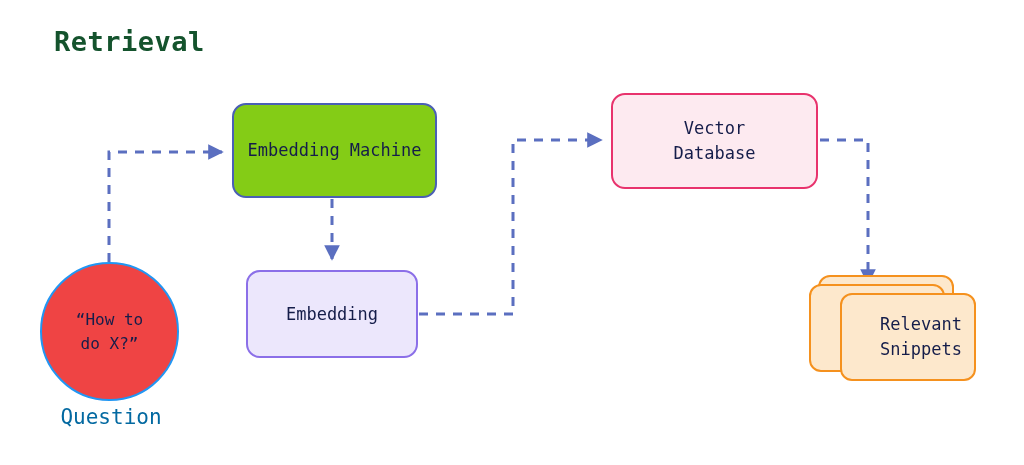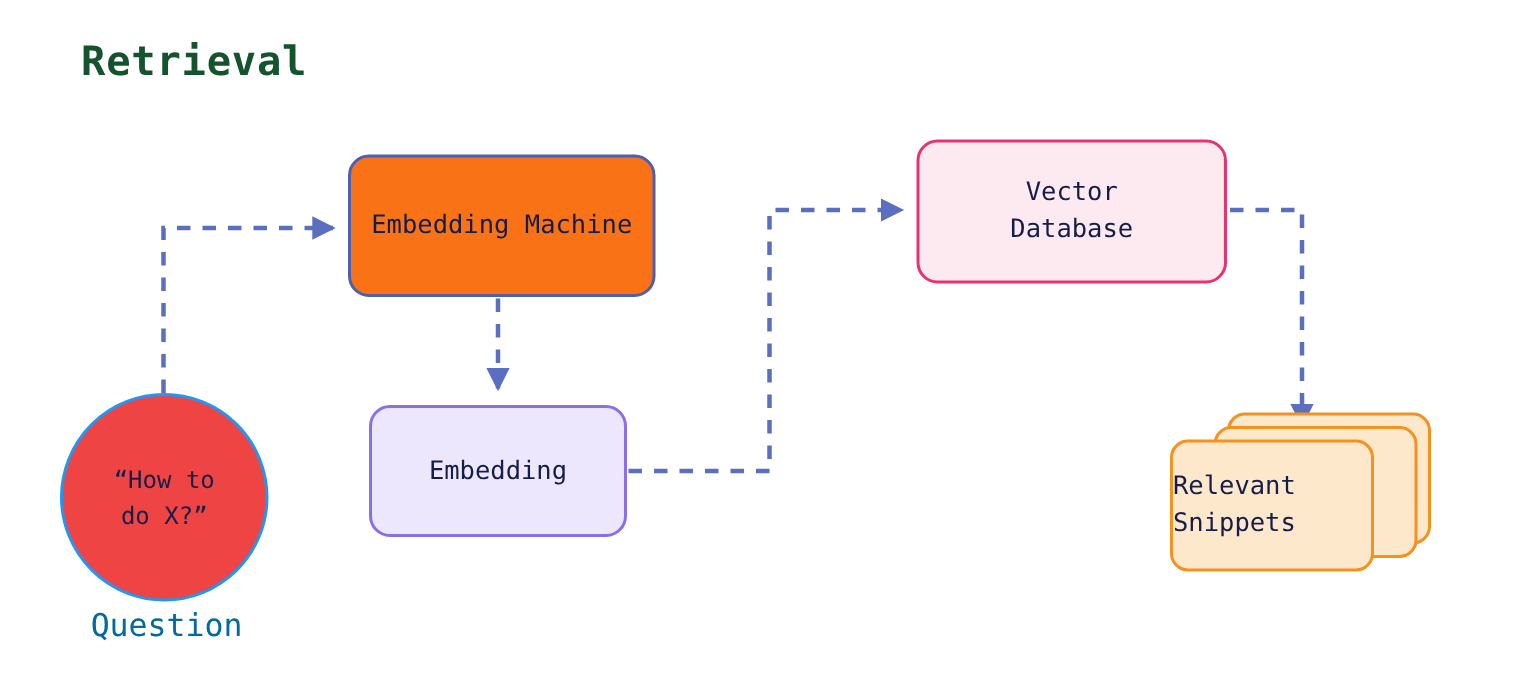--- a/index.html
+++ b/index.html
@@ -40,21 +40,21 @@
     color: #151d4a;
     line-height: 1.45;
     white-space: pre-line;
   }
   
   #node-embedding-machine {
     left: 232px;
     top: 103px;
     width: 205px;
     height: 95px;
-    background: #f97316;
+    background: #84cc16;
     border: 2.5px solid #4a5fb5;
     border-radius: 14px;
   }
   
   #node-embedding {
     left: 246px;
     top: 270px;
     width: 172px;
     height: 88px;
     background: #ece7fc;
@@ -99,29 +99,31 @@
     box-sizing: border-box;
     background: #fde8cc;
     border: 2px solid #f5911e;
     border-radius: 12px;
     width: 136px;
     height: 88px;
   }
   #stack-card-back  { left: 818px; top: 275px; }
   #stack-card-mid   { left: 809px; top: 284px; }
   #stack-card-front {
-    left: 780px; top: 293px;
+    left: 840px; top: 293px;
     display: flex;
     align-items: center;
+    justify-content: center;
     text-align: center;
     font-family: "DejaVu Sans Mono", "Liberation Mono", monospace;
     font-size: 17px;
     color: #151d4a;
     line-height: 1.45;
     white-space: pre-line;
+    padding-left: 26px;
   }
   svg.edges {
     position: absolute;
     left: 0;
     top: 0;
     width: 1024px;
     height: 465px;
     pointer-events: none;
   }
   .edge-path {

